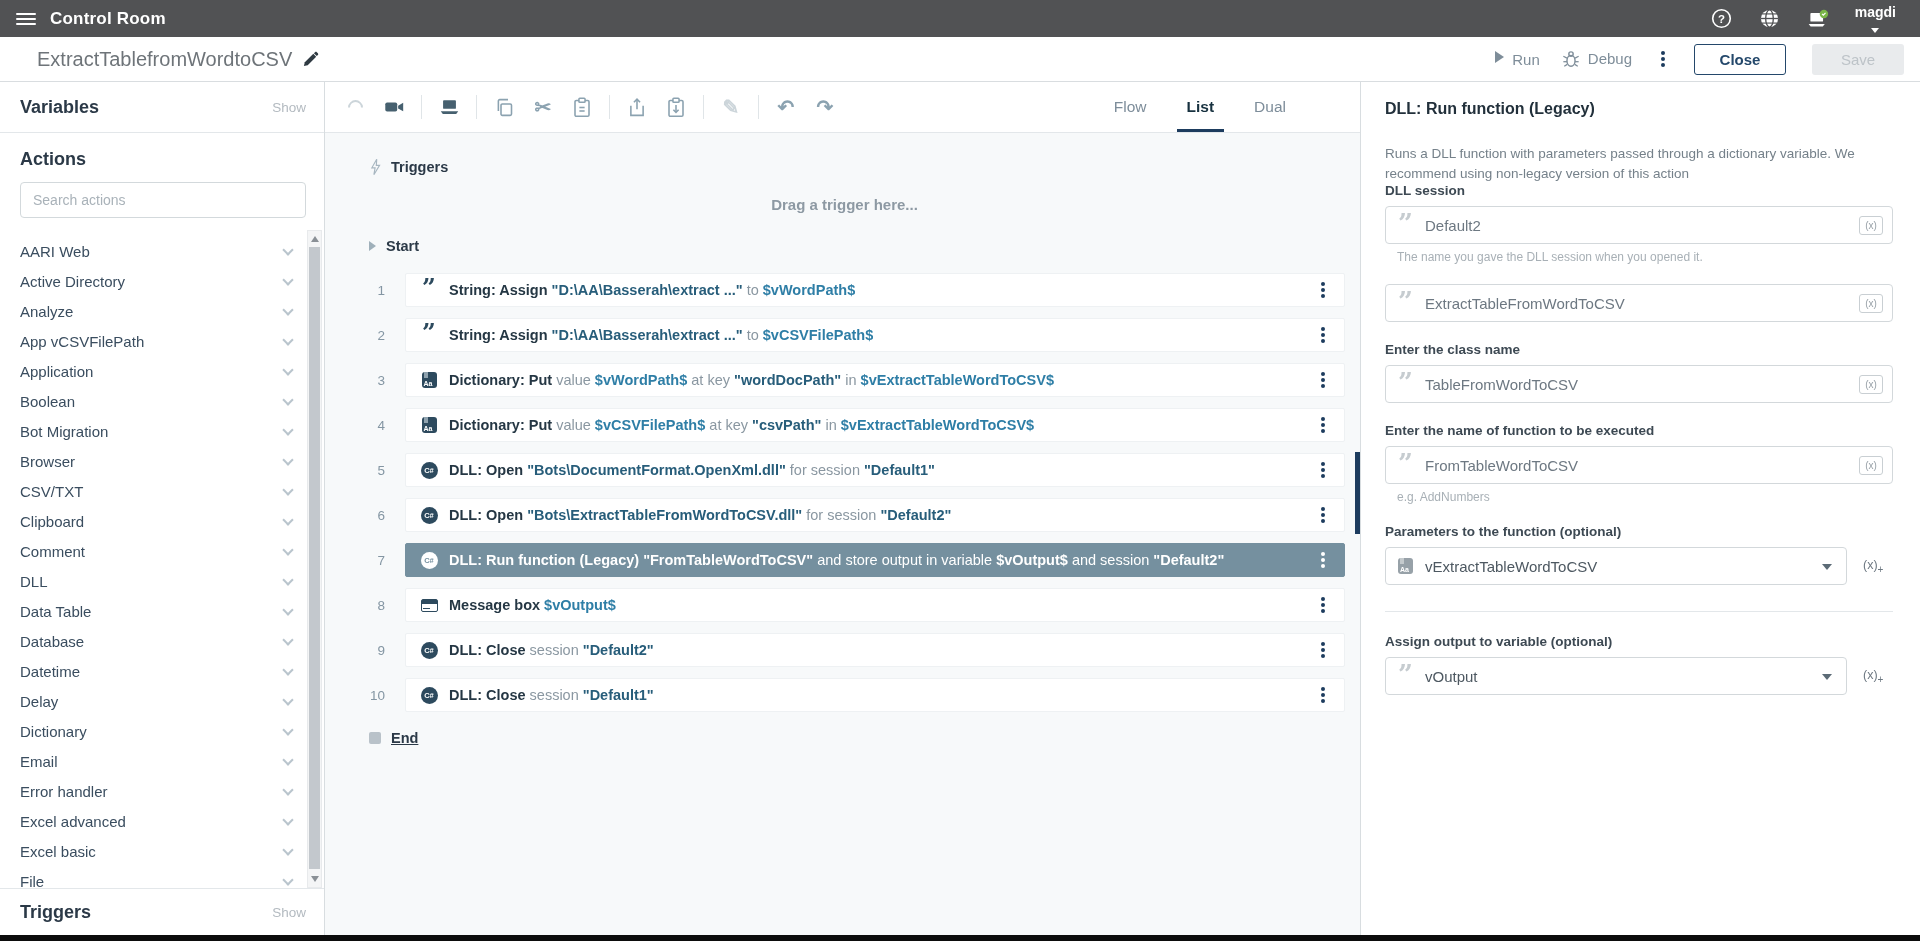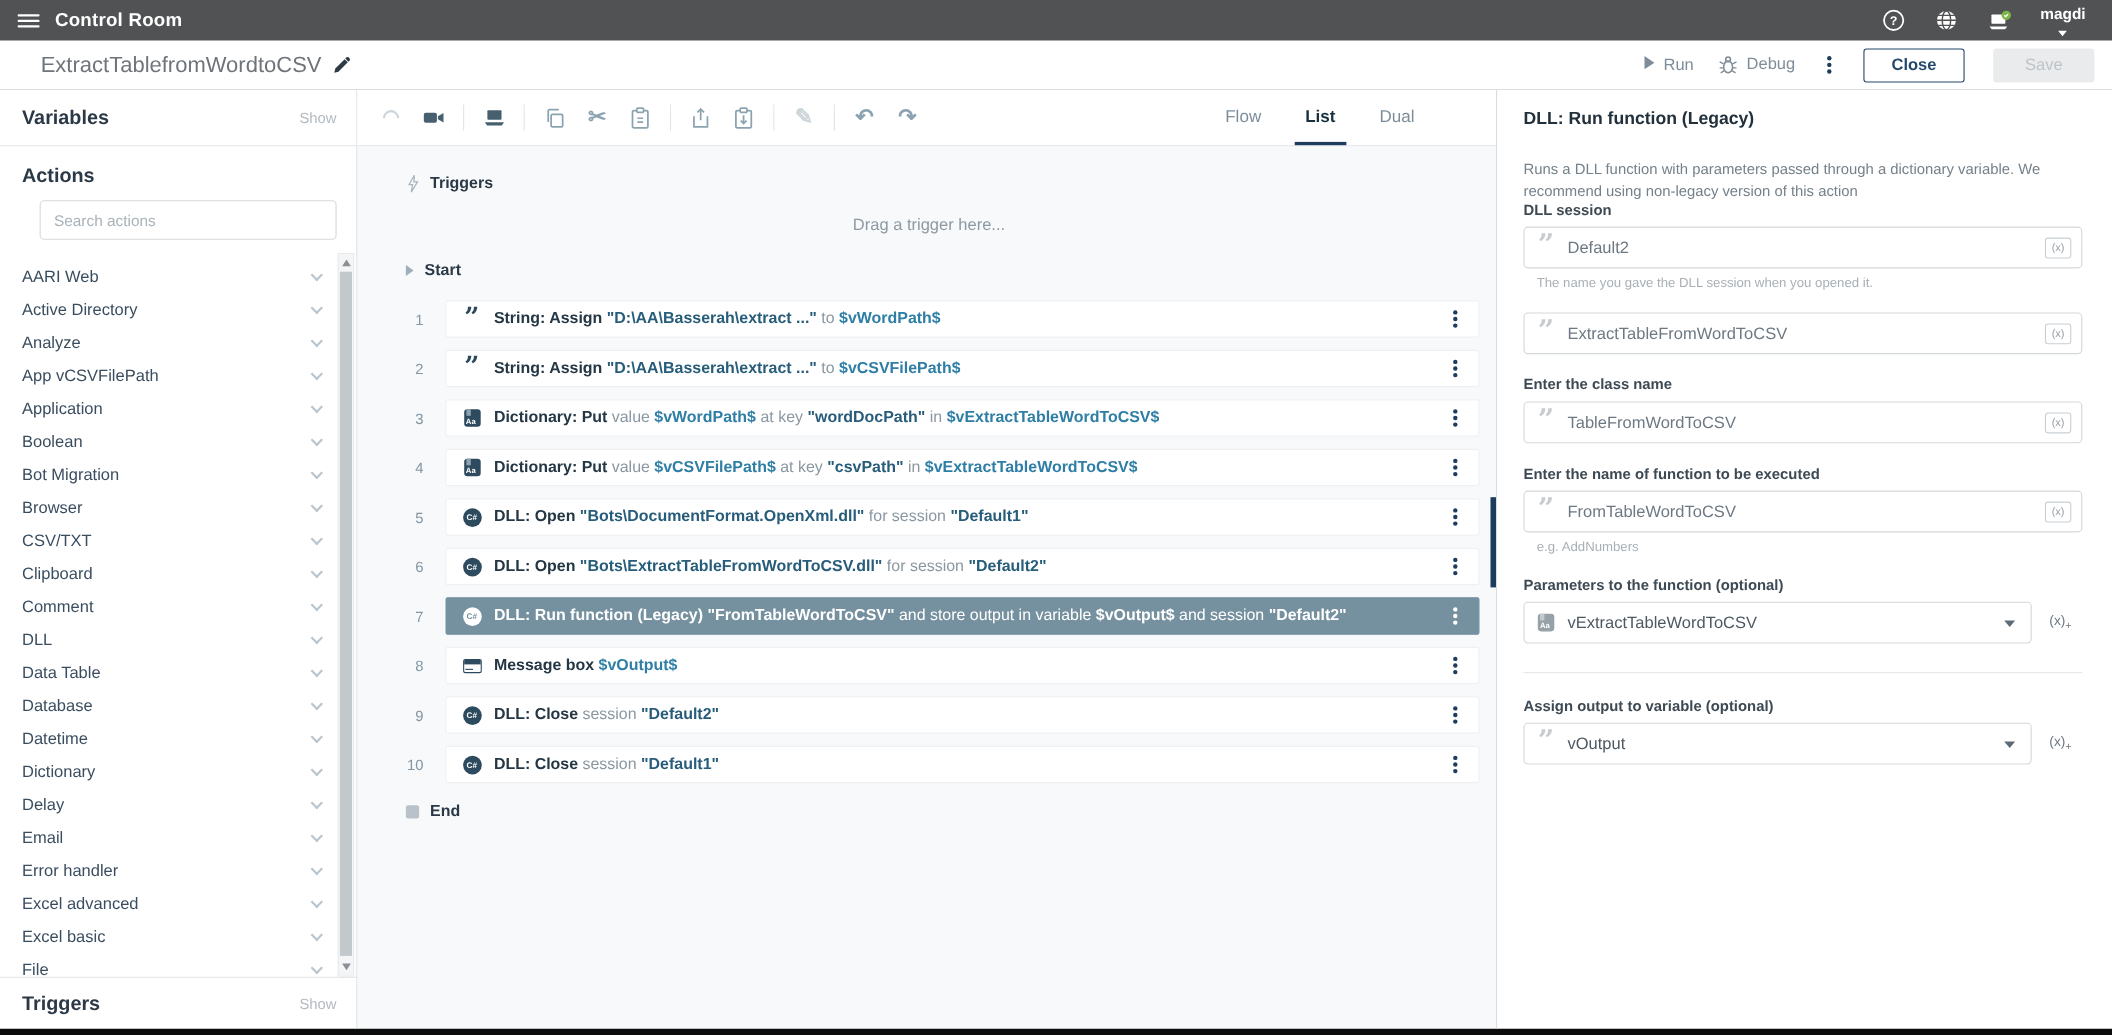--- a/index.html
+++ b/index.html
@@ -33,21 +33,21 @@
   .main { display:flex; height:853px; }
   .sidebar { width:325px; border-right:1px solid #d8dde0; display:flex; flex-direction:column; background:#fff; }
   .center { flex:1; display:flex; flex-direction:column; position:relative; background:#f7f9fa; }
   .rpanel { width:560px; border-left:1px solid #d8dde0; background:#fff; padding:18px 24px; overflow:hidden; }
 
   
   .sb-varrow { height:51px; border-bottom:1px solid #e3e7ea; display:flex; align-items:center; justify-content:space-between; padding:0 18px 0 20px; }
   .sb-h { font-size:18px; font-weight:bold; color:#2b3947; }
   .showlink { font-size:13.5px; color:#b3bac0; cursor:pointer; }
   .sb-actionshdr { padding:16px 20px 10px; }
-  .sb-search { margin:2px 18px 12px 36px; }
+  .sb-search { margin:2px 18px 12px 20px; }
   .sb-search input { width:100%; height:36px; border:1px solid #d3d9dc; border-radius:4px; padding:0 12px; font-size:14px; color:#4a545c; font-family:"Liberation Sans",sans-serif; outline:none; }
   .sb-search input::placeholder { color:#a9b2b9; }
   .sb-list { flex:1; overflow:hidden; position:relative; padding:6px 0 0; }
   .cat { height:30px; display:flex; align-items:center; padding:0 44px 0 20px; font-size:15px; color:#3a4d5f; cursor:pointer; position:relative; }
   .chev { position:absolute; right:32px; top:10px; width:8px; height:8px; border-right:2px solid #b9c5cd; border-bottom:2px solid #b9c5cd; transform:rotate(45deg); }
   .sb-scroll { position:absolute; top:0; right:2px; bottom:0; width:15px; background:#f4f5f6; border:1px solid #e8eaec; }
   .sb-scroll .up, .sb-scroll .down { position:absolute; left:3px; width:0; height:0; border-left:4px solid transparent; border-right:4px solid transparent; }
   .sb-scroll .up { top:5px; border-bottom:6px solid #8a9096; }
   .sb-scroll .down { bottom:5px; border-top:6px solid #8a9096; }
   .sb-thumb { position:absolute; top:16px; bottom:18px; left:1px; width:11px; background:#c3c8cd; }
@@ -62,36 +62,36 @@
   .arc { width:15px; height:15px; border:2.5px solid currentColor; border-radius:50%; border-bottom-color:transparent; border-right-color:transparent; transform:rotate(45deg); }
   .uglyph { font-size:20px; line-height:1; font-weight:bold; }
   .tabs { margin-left:auto; display:flex; gap:40px; margin-right:50px; height:100%; align-items:center; }
   .tab { font-size:15.5px; color:#7d8d9a; cursor:pointer; position:relative; height:100%; display:flex; align-items:center; }
   .tab.active { color:#17313f; font-weight:bold; }
   .tab.active::after { content:""; position:absolute; left:-10px; right:-10px; bottom:0; height:3px; background:#1d3c5e; }
 
   
   .listarea { flex:1; padding:20px 0 0; overflow:hidden; }
   .sechdr { display:flex; align-items:center; gap:9px; margin-left:44px; height:28px; color:#2b3947; font-size:14.5px; font-weight:bold; cursor:pointer; }
-  .dropzone { height:46px; display:flex; align-items:center; justify-content:center; color:#8d99a3; font-size:15px; margin:0 16px 4px 20px; }
+  .dropzone { height:46px; display:flex; align-items:center; justify-content:center; color:#8d99a3; font-size:15px; margin:0 16px 4px 20px;font-weight:bold; }
   .startrow { display:flex; align-items:center; gap:10px; margin:0 0 12px 44px; height:30px; color:#2b3947; font-size:14.5px; font-weight:bold; cursor:pointer; }
   .sctri { width:0; height:0; border-top:5px solid transparent; border-bottom:5px solid transparent; border-left:7px solid #9fb0ba; }
   .lrow { display:flex; align-items:center; margin:0 15px 11px 20px; }
   .num { width:40px; text-align:right; margin-right:20px; font-size:13.5px; color:#8496a3; }
   .card { flex:1; height:34px; background:#fff; border:1px solid #eef1f3; border-radius:2px; display:flex; align-items:center; padding:0 12px; cursor:pointer; }
   .card .txt { font-size:14.5px; color:#243642; white-space:nowrap; overflow:hidden; }
   .seg-name { font-weight:bold; color:#253744; }
   .seg-muted { color:#8a97a1; }
   .seg-str { font-weight:bold; color:#275d7a; }
   .seg-var { font-weight:bold; color:#2e7ea6; }
   .card .rke { margin-left:auto; }
   .lrow.sel .card { background:#75909f; border-color:#75909f; }
   .lrow.sel .txt span { color:#fff !important; }
   .lrow.sel .kdots { background:#fff; box-shadow:0 -6px 0 #fff, 0 6px 0 #fff; }
-  .endrow { display:flex; align-items:center; gap:10px; margin:18px 0 0 44px; color:#2b3947; font-size:14.5px; font-weight:bold; }
+  .endrow { display:flex; align-items:center; gap:10px; margin:18px 0 0 44px; color:#2b3947; font-size:14.5px; font-weight:bold;text-decoration:underline; }
   .endsq { width:12px; height:12px; background:#b9c2c9; border-radius:2px; }
 
   
   .ric { width:22px; display:flex; align-items:center; justify-content:center; margin-right:9px; flex:none; }
   .q-navy { font-family:"DejaVu Serif", serif; font-weight:bold; font-size:24px; color:#2d4a5e; line-height:10px; height:14px; }
   .ric-dict { width:15px; height:16px; background:#2d4a5e; border-radius:3px; position:relative; }
   .ric-dict::before { content:""; position:absolute; top:0; left:2px; width:4px; height:6px; background:#8fa2ae; }
   .ric-dict::after { content:"Aa"; position:absolute; bottom:1px; left:2px; font-size:7px; color:#fff; font-weight:bold; }
   .ric-dll { width:17px; height:17px; background:#2d4a5e; border-radius:50%; color:#fff; font-size:7.5px; font-weight:bold; display:flex; align-items:center; justify-content:center; }
   .lrow.sel .ric-dll { background:#fff; color:#75909f; }
@@ -271,25 +271,25 @@
         </div>
         <div class="cat">
           <span>Database</span>
           <span class="chev"></span>
         </div>
         <div class="cat">
           <span>Datetime</span>
           <span class="chev"></span>
         </div>
         <div class="cat">
+          <span>Delay</span>
+          <span class="chev"></span>
+        </div>
+        <div class="cat">
           <span>Dictionary</span>
-          <span class="chev"></span>
-        </div>
-        <div class="cat">
-          <span>Delay</span>
           <span class="chev"></span>
         </div>
         <div class="cat">
           <span>Email</span>
           <span class="chev"></span>
         </div>
         <div class="cat">
           <span>Error handler</span>
           <span class="chev"></span>
         </div>

